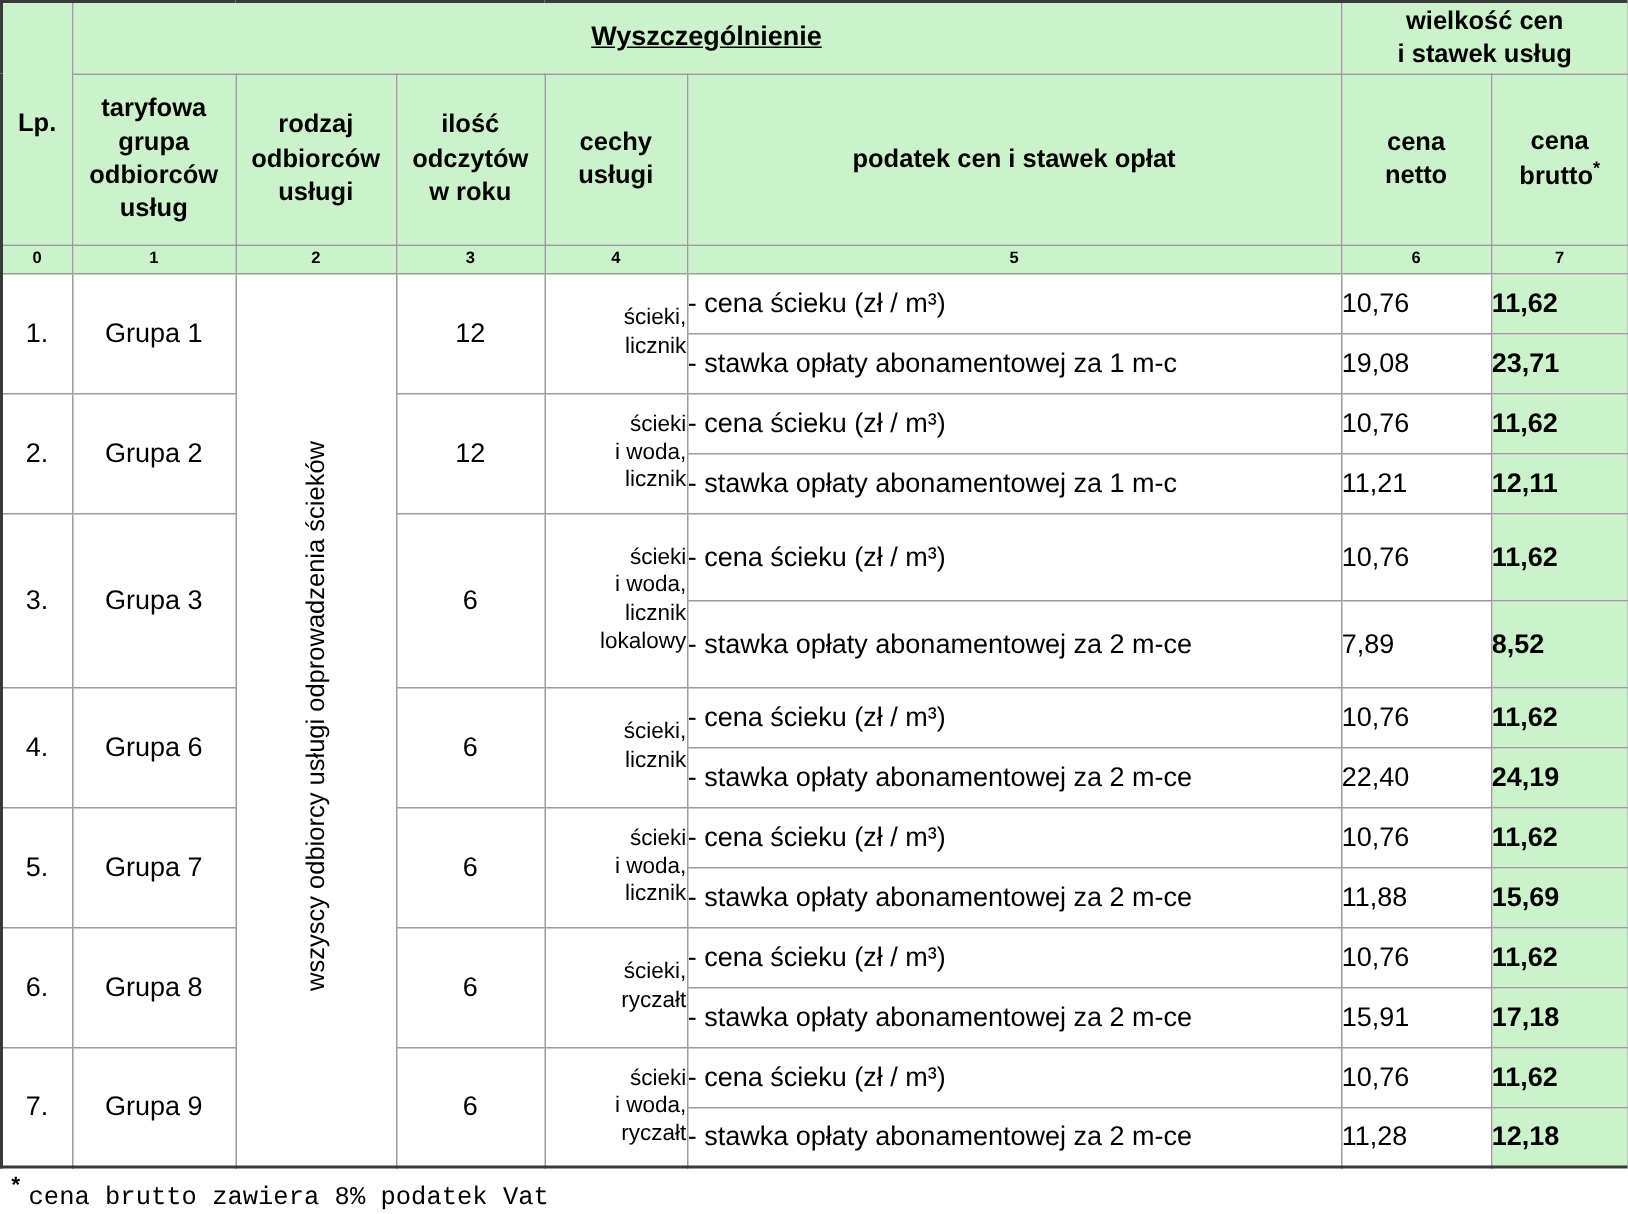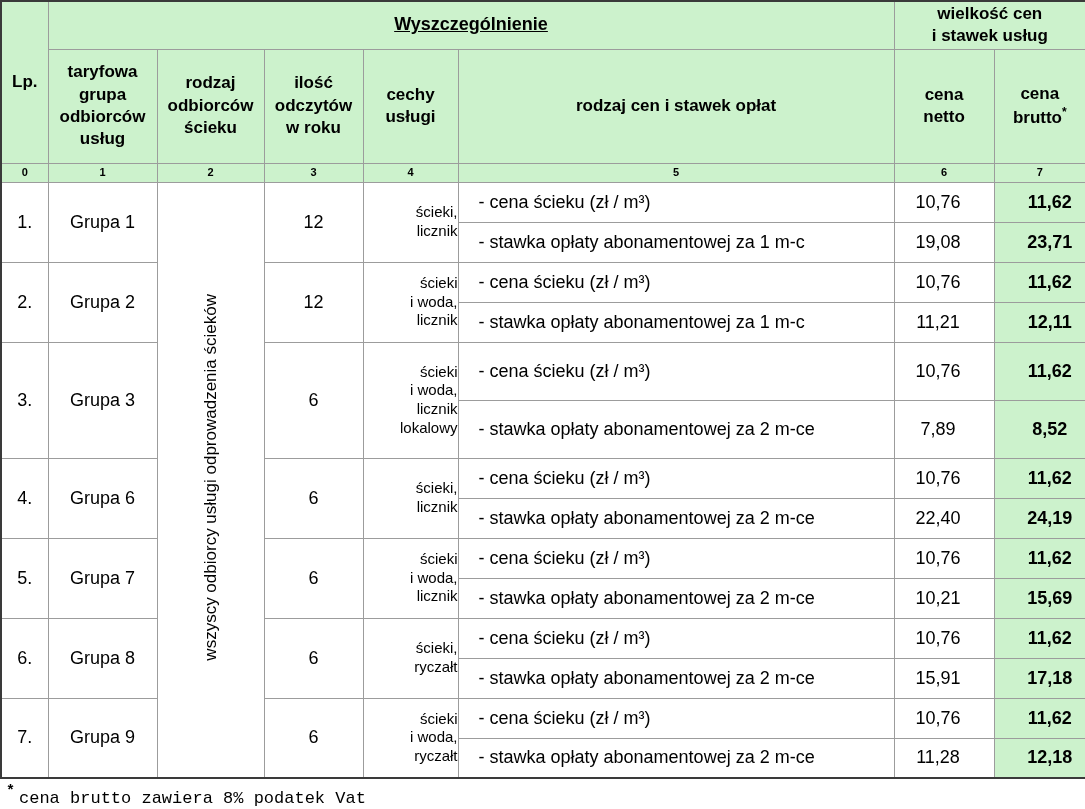--- a/index.html
+++ b/index.html
@@ -5,23 +5,23 @@
   html,body{margin:0;padding:0;background:#fff;}
   body{width:1085px;height:809px;font-family:"Liberation Sans",sans-serif;color:#000;}
   table{border-collapse:collapse;table-layout:fixed;width:1085px;border:2px solid #3a3a3a;}
   td,th{border:1px solid #9c9c9c;padding:0;overflow:hidden;font-weight:normal;}
   .green{background:#ccf2cc;}
   .hdr{font-weight:bold;text-align:center;vertical-align:middle;font-size:17px;line-height:1.32;white-space:pre-line;}
   .hdr-top{font-size:18px;text-decoration:underline;}
   .colnum{font-size:11px;font-weight:bold;text-align:center;vertical-align:middle;line-height:1;height:18px;}
   .center{text-align:center;vertical-align:middle;font-size:18px;}
   .features{text-align:right;vertical-align:middle;font-size:15px;line-height:1.25;white-space:pre-line;}
-  .label{font-size:18px;text-align:left;vertical-align:middle;padding-left:20px;margin-left:36px;}
-  .num{font-size:18px;text-align:center;vertical-align:middle;padding-right:12px;}
-  .brutto{font-weight:bold;padding-left:32px;}
+  .label{font-size:18px;text-align:left;vertical-align:middle;padding-left:0;margin-left:36px;}
+  .num{font-size:18px;text-align:left;vertical-align:middle;padding-right:12px;}
+  .brutto{font-weight:bold;}
   .vert{vertical-align:middle;text-align:center;}
   .vert span{display:inline-block;writing-mode:vertical-rl;transform:rotate(180deg);font-size:17px;white-space:nowrap;}
   sup.star{font-size:12px;font-weight:bold;}
   .h48{height:48px;} .h114{height:114px;} .h40{height:40px;} .h58{height:58px;}
   .footnote{font-family:Liberation Mono, monospace;font-size:17px;padding:5px 0 0 6px;}
   .footnote sup{font-size:15px;font-weight:bold;top:-1px;position:relative;margin-right:4px;}
 </style>
 </head>
 <body>
 
@@ -45,27 +45,27 @@
 i stawek usług</td>
   </tr>
 
   <tr class="h114">
     <td class="green hdr">taryfowa
 grupa
 odbiorców
 usług</td>
     <td class="green hdr">rodzaj
 odbiorców
-ścieku</td>
+usługi</td>
     <td class="green hdr">ilość
 odczytów
 w roku</td>
     <td class="green hdr">cechy
 usługi</td>
-    <td class="green hdr">rodzaj cen i stawek opłat</td>
+    <td class="green hdr">podatek cen i stawek opłat</td>
     <td class="green hdr">cena
 netto</td>
     <td class="green hdr"><span>cena
 brutto</span><sup class="star">*</sup></td>
   </tr>
 
   <tr>
     <td class="green colnum">0</td>
     <td class="green colnum">1</td>
     <td class="green colnum">2</td>
@@ -150,21 +150,21 @@
     <td class="center" rowspan="2">6</td>
     <td class="features" rowspan="2">ścieki
 i woda,
 licznik</td>
     <td class="label">- cena ścieku (zł / m³)</td>
     <td class="num">10,76</td>
     <td class="num brutto green">11,62</td>
   </tr>
   <tr class="h40">
     <td class="label">- stawka opłaty abonamentowej za 2 m-ce</td>
-    <td class="num">10,21</td>
+    <td class="num">11,88</td>
     <td class="num brutto green">15,69</td>
   </tr>
 
   <tr class="h40">
     <td class="center" rowspan="2">6.</td>
     <td class="center" rowspan="2">Grupa 8</td>
     <td class="center" rowspan="2">6</td>
     <td class="features" rowspan="2">ścieki,
 ryczałt</td>
     <td class="label">- cena ścieku (zł / m³)</td>

